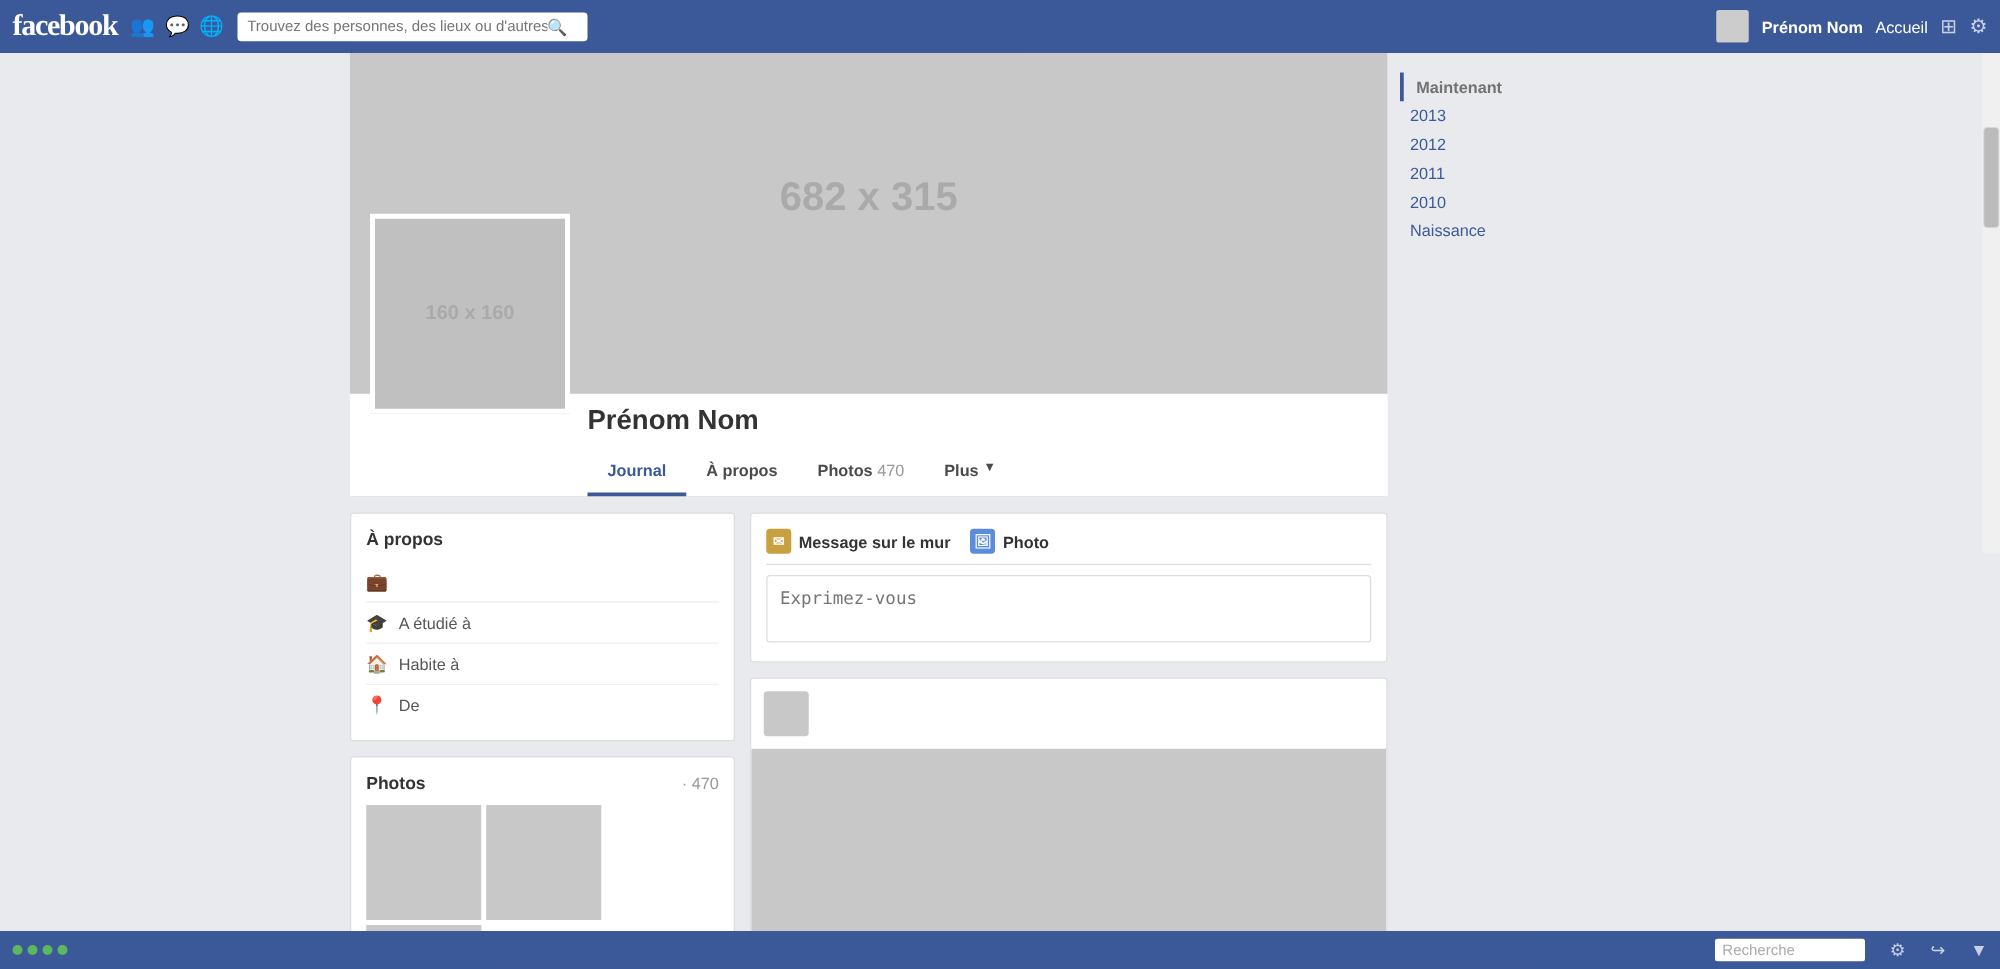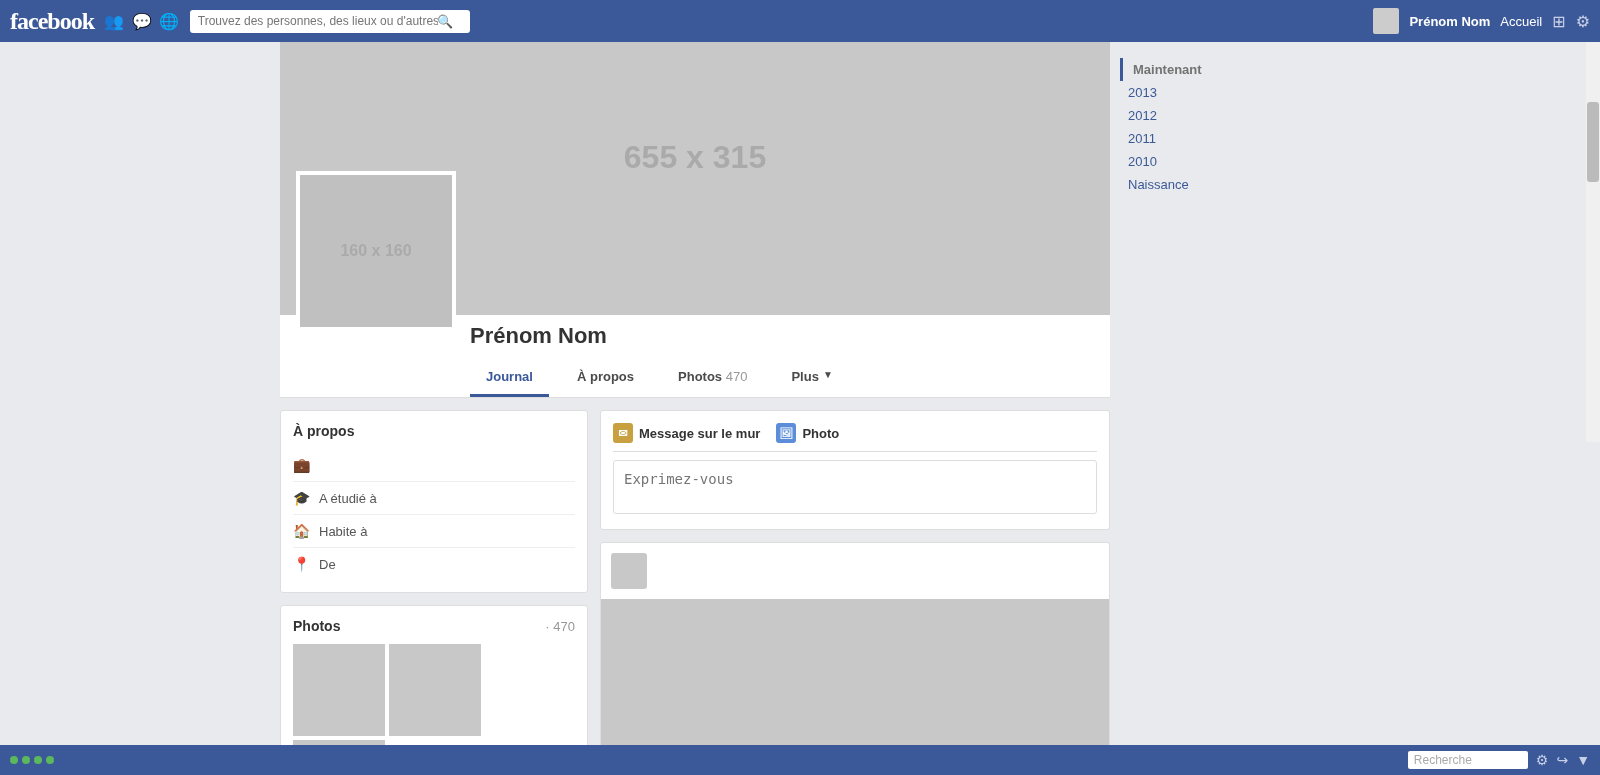--- a/index.html
+++ b/index.html
@@ -108,21 +108,21 @@
       border-bottom: 1px solid #ddd;
     }
     .profile-name {
       font-size: 22px;
       font-weight: bold;
       color: #333;
       padding-bottom: 6px;
     }
     .profile-tabs {
       display: flex;
-      gap: 12px;
+      gap: 0;
       margin-top: 4px;
     }
     .tab-item {
       padding: 10px 16px;
       font-size: 13px;
       color: #4a4a4a;
       cursor: pointer;
       position: relative;
       font-weight: bold;
     }
@@ -299,21 +299,21 @@
       align-items: center;
       gap: 4px;
       color: white;
       font-size: 12px;
     }
     .online-dot { width: 8px; height: 8px; background: #5cb85c; border-radius: 50%; }
     .bottom-right {
       margin-left: auto;
       display: flex;
       align-items: center;
-      gap: 8px;
+      gap: 20px;
     }
     .bottom-search {
       display: flex;
       align-items: center;
       background: white;
       border-radius: 2px;
       padding: 2px 6px;
       font-size: 12px;
       color: #aaa;
       width: 120px;
@@ -383,21 +383,21 @@
 
 <div class="scrollbar-visual">
   <div class="scrollbar-visual-thumb"></div>
 </div>
 
 <div class="outer-wrapper">
   <div class="center-col">
 
     <div class="cover-container">
       <div class="cover-section">
-        <span class="cover-dimensions">655 x 315</span>
+        <span class="cover-dimensions">682 x 315</span>
         <div class="profile-pic-wrapper">
           <span class="profile-pic-dimensions">160 x 160</span>
         </div>
       </div>
 
       <div class="profile-header">
         <div class="profile-name">Prénom Nom</div>
         <div class="profile-tabs">
           <div class="tab-item active">
             <span>Journal</span>

